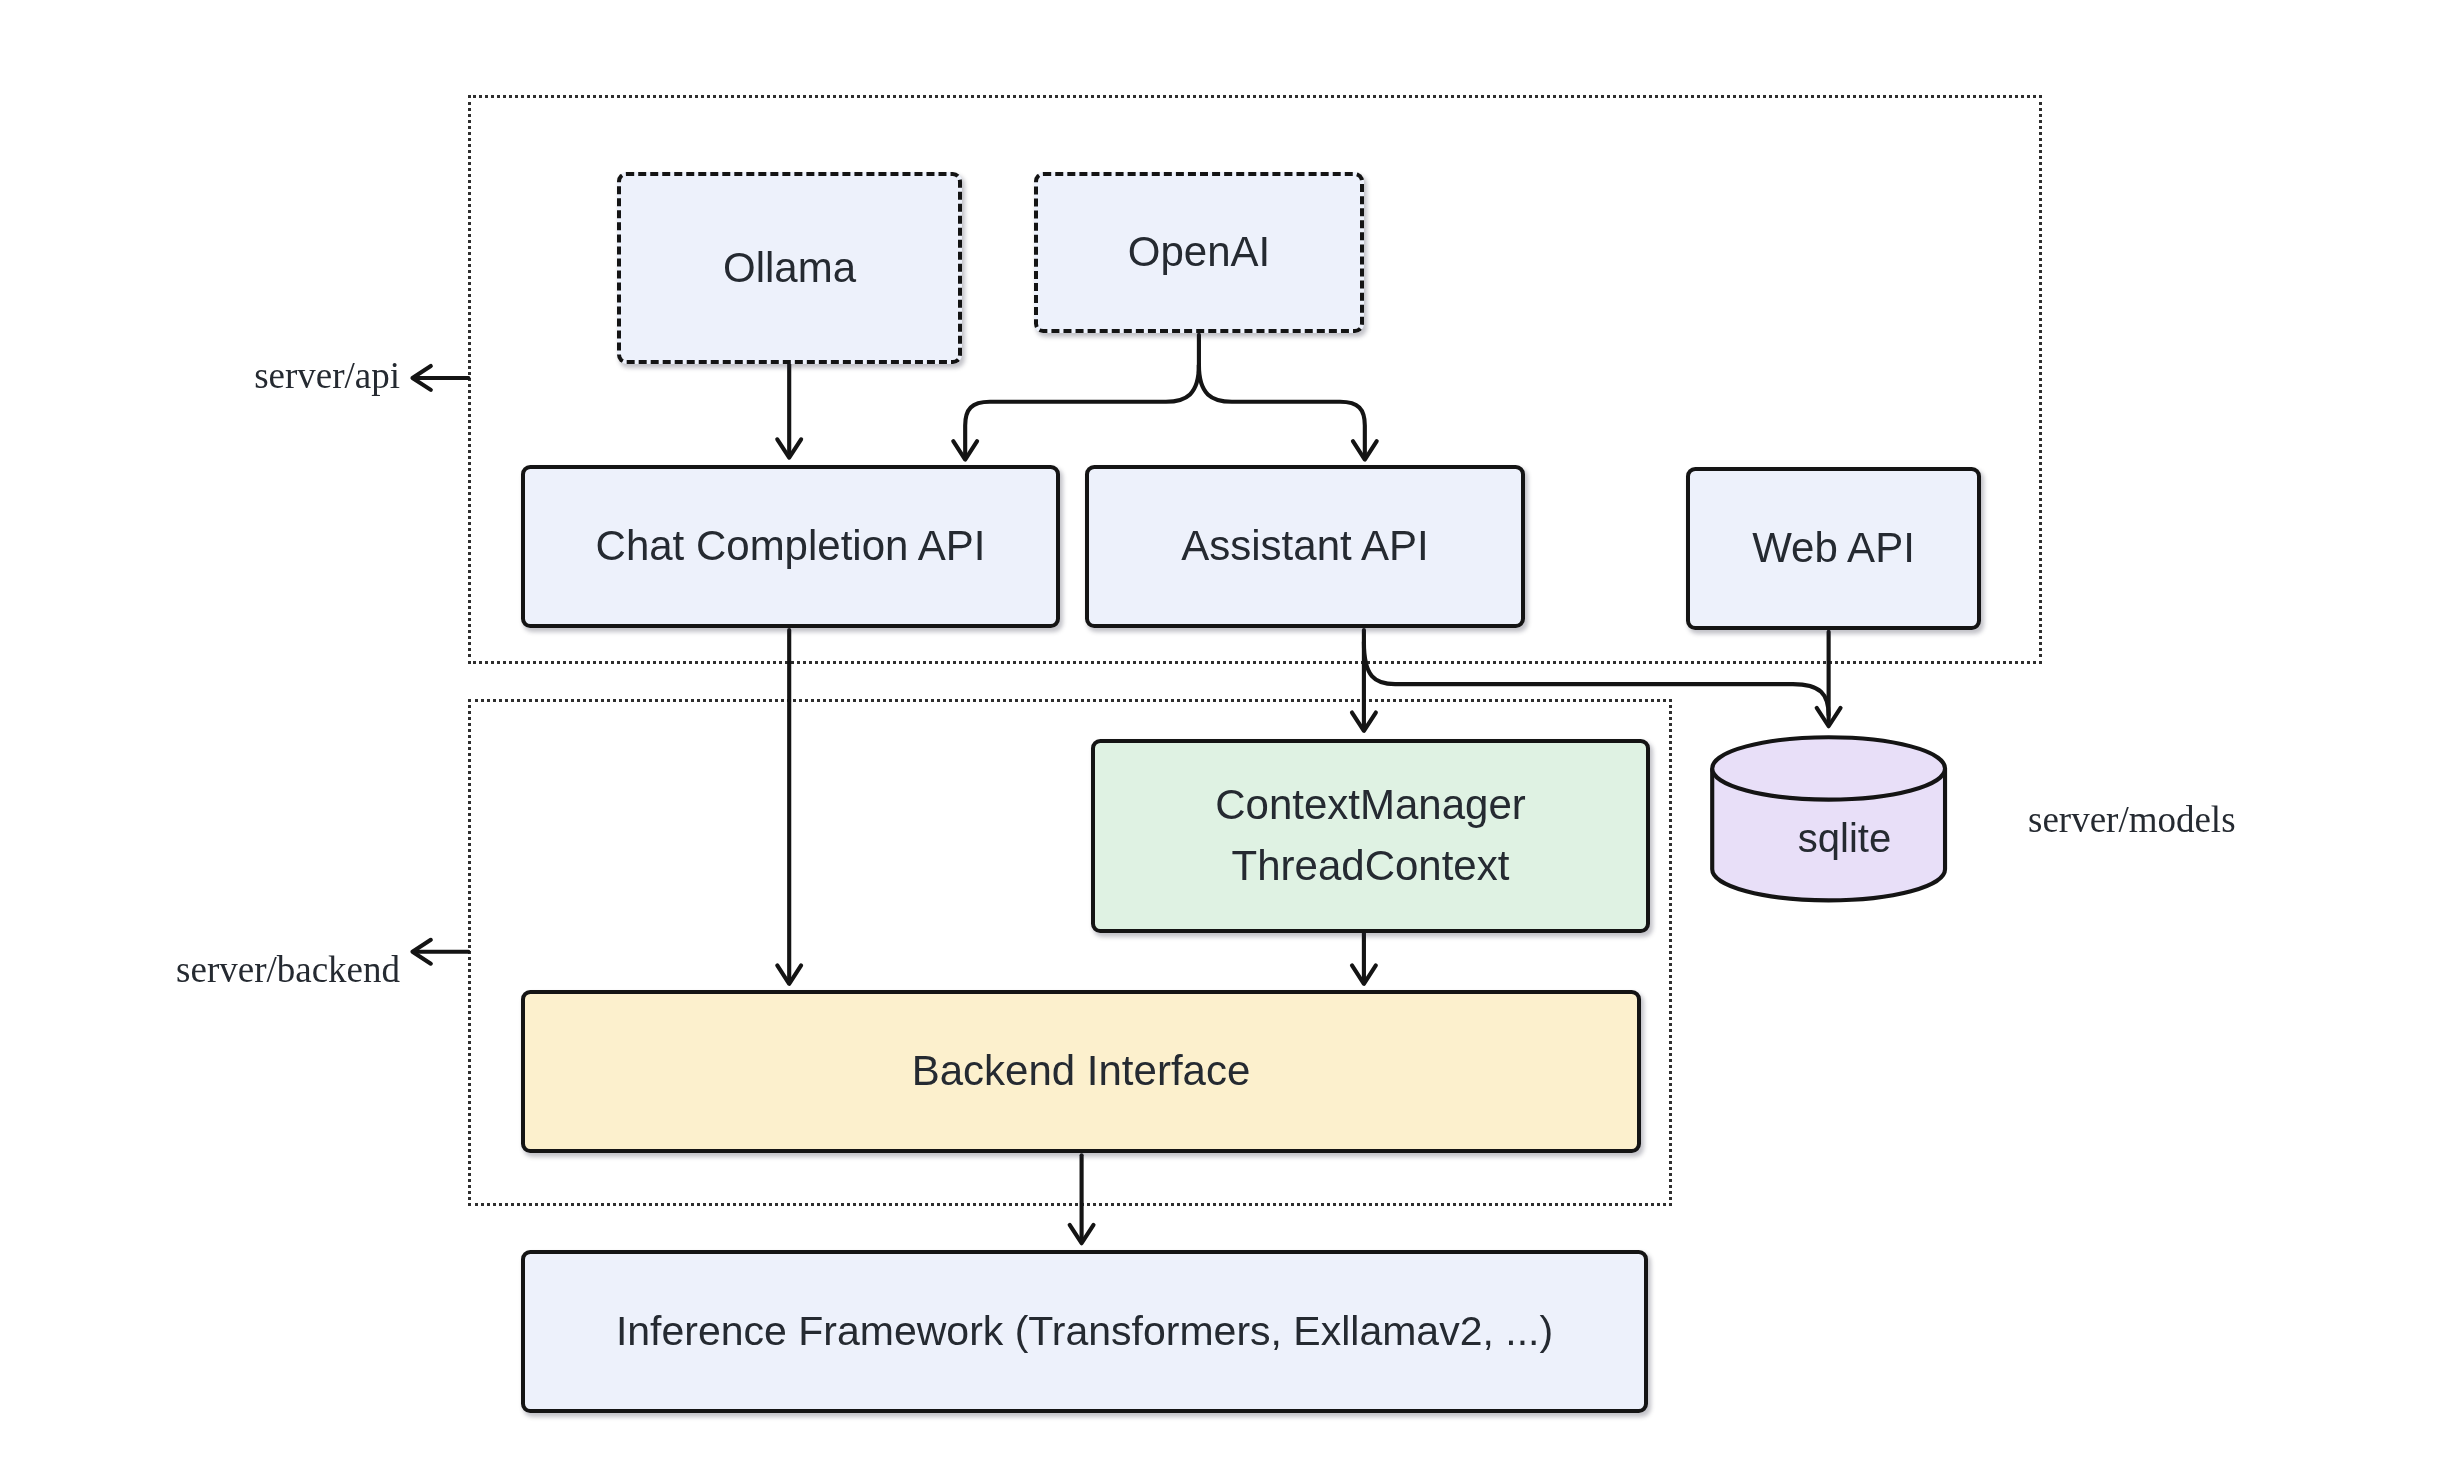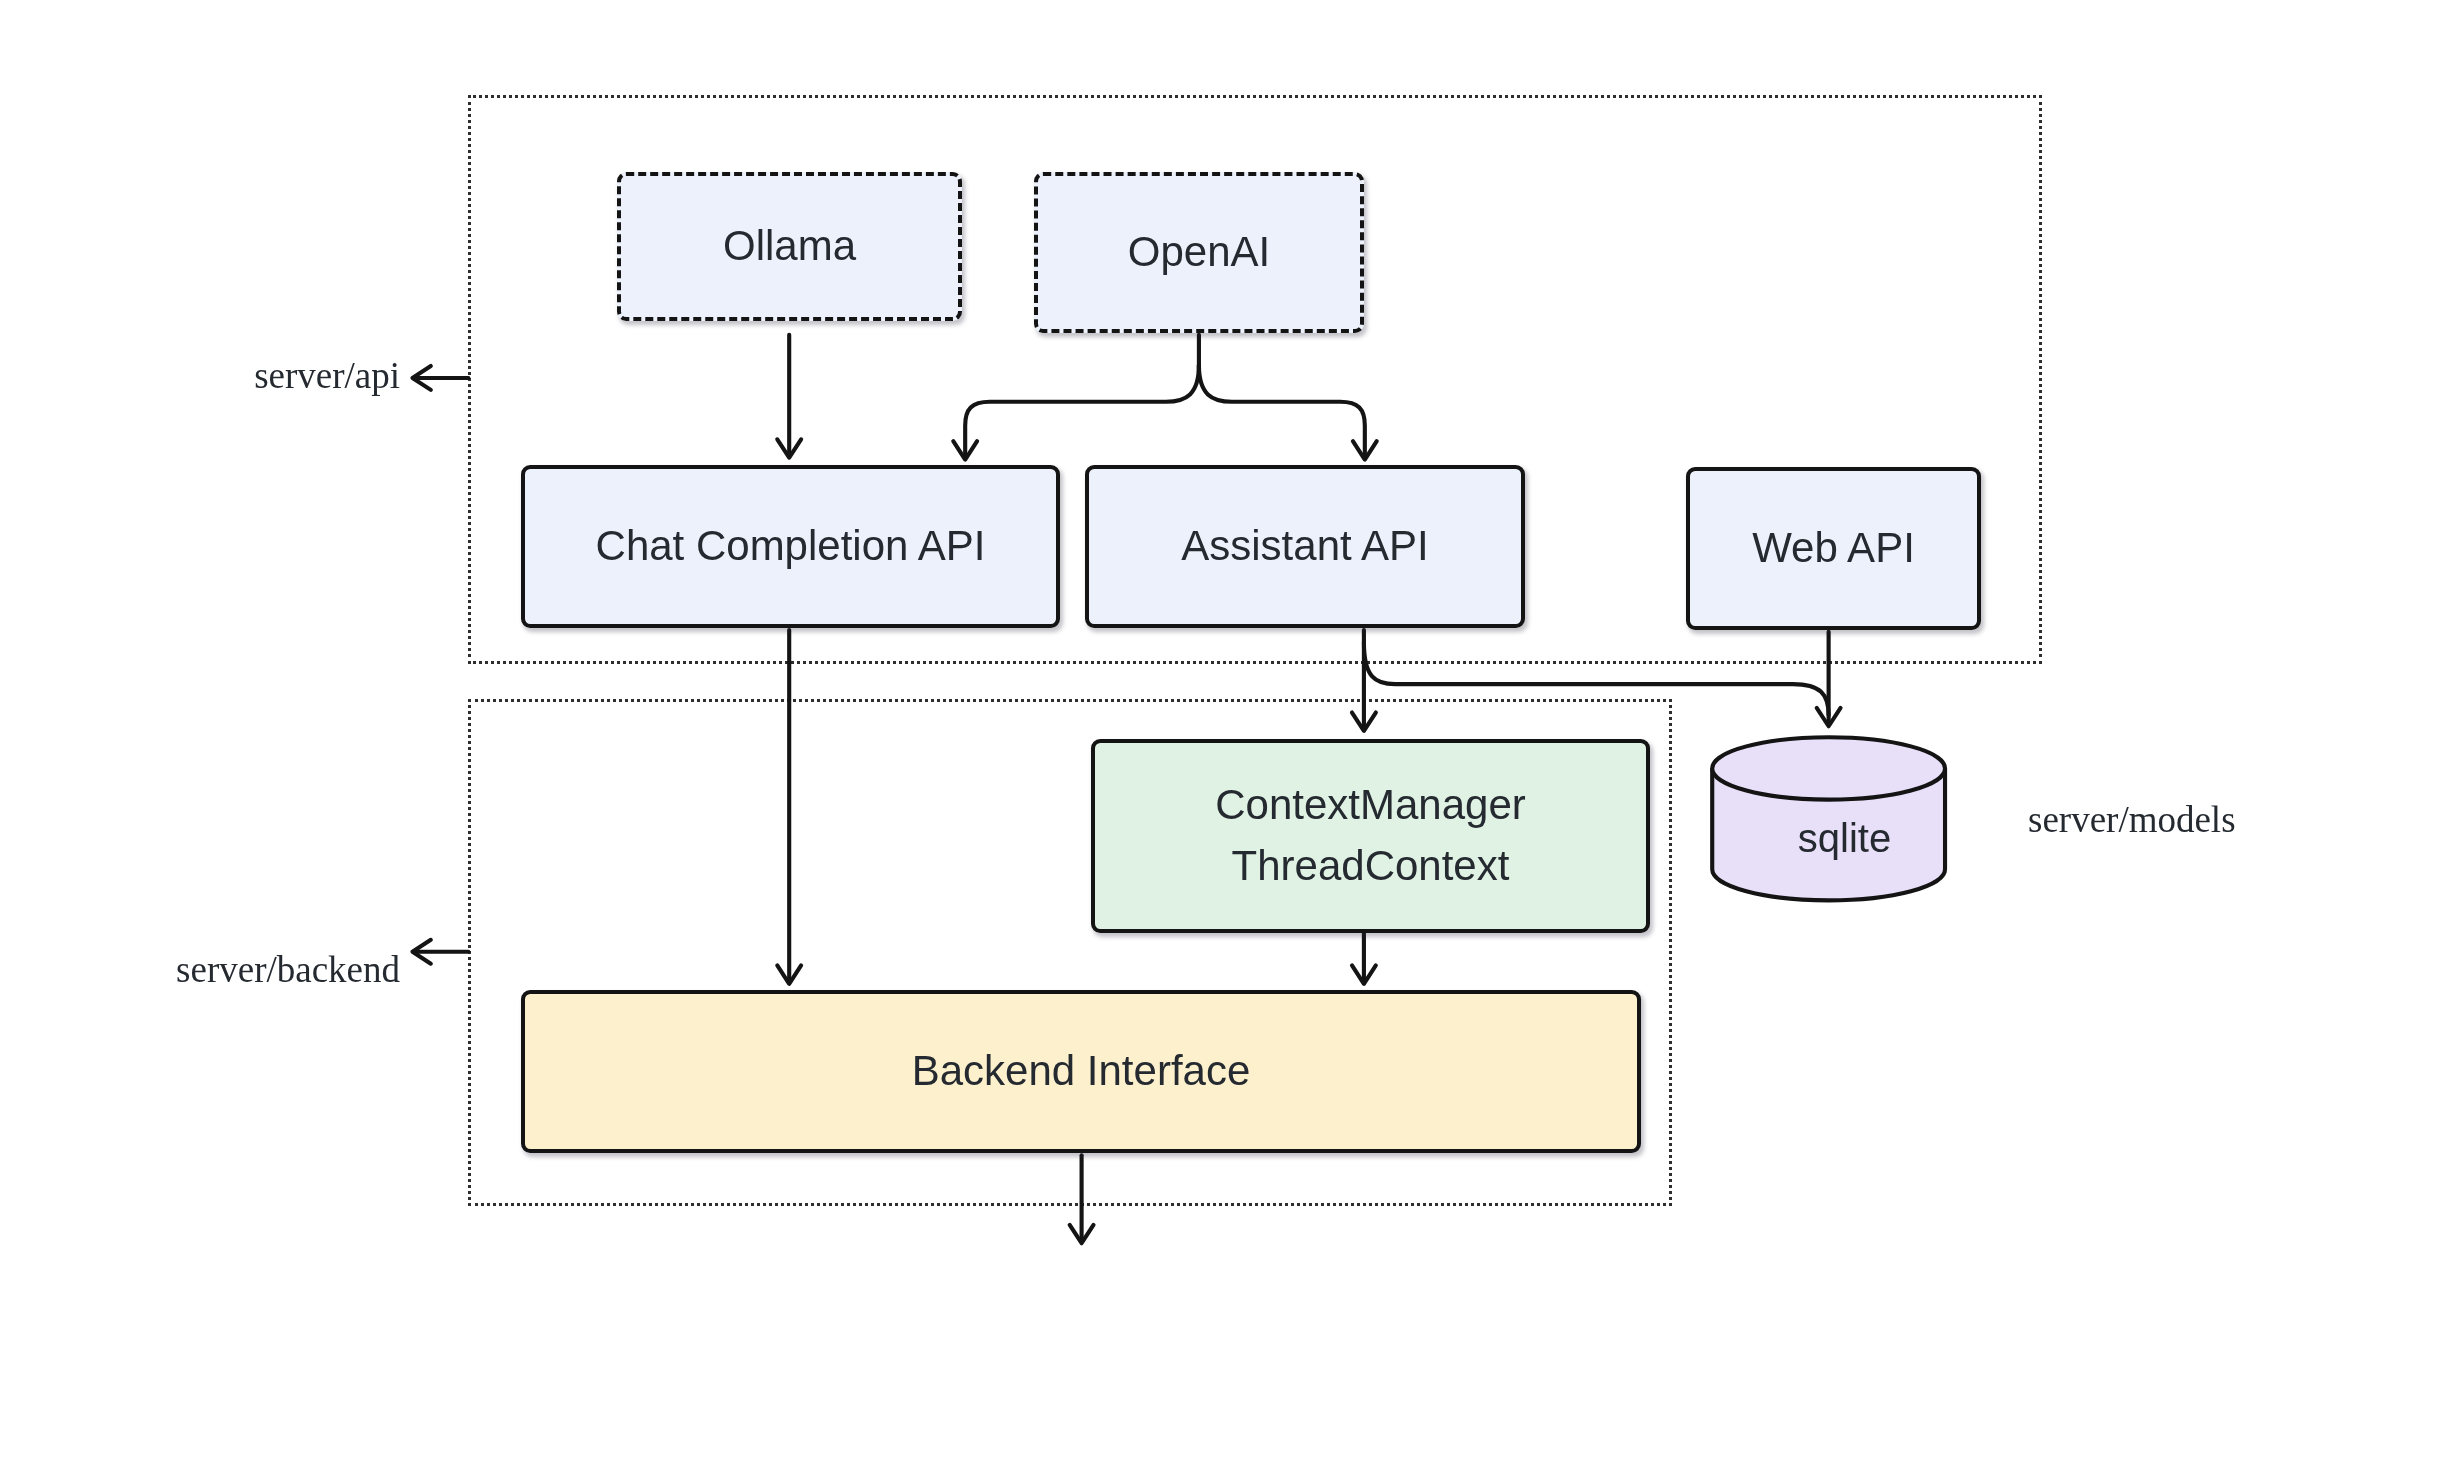--- a/index.html
+++ b/index.html
@@ -72,21 +72,21 @@
       <path d="M511,412 H452" marker-end="url(#chev)"></path>
       <path d="M511,1038 H452" marker-end="url(#chev)"></path>
     </g>
 
     <g stroke="#141414" stroke-width="4.5">
       <path d="M1868,838 V948 A127,34 0 0 0 2122,948 V838" fill="#e8dff8"></path>
       <ellipse cx="1995" cy="838" rx="127" ry="34" fill="#e8dff8"></ellipse>
     </g>
   </svg>
 
-  <div class="node dashed" style="left: 617px; top: 172px; width: 345px; height: 149px; background-color: rgb(237, 241, 251);">
+  <div class="node dashed" style="left: 617px; top: 172px; width: 345px; height: 192px; background-color: rgb(237, 241, 251);">
     <span>Ollama</span>
   </div>
 
   <div class="node dashed" style="left: 1034px; top: 172px; width: 330px; height: 161px; background-color: rgb(237, 241, 251);">
     <span>OpenAI</span>
   </div>
 
   <div class="node" style="left: 521px; top: 465px; width: 539px; height: 163px; background-color: rgb(237, 241, 251);">
     <span>Chat Completion API</span>
   </div>
@@ -101,20 +101,23 @@
 
   <div class="node" style="left: 1091px; top: 739px; width: 559px; height: 194px; background-color: rgb(223, 242, 227);">
     <span>ContextManager</span>
     <span>ThreadContext</span>
   </div>
 
   <div class="node" style="left: 521px; top: 990px; width: 1120px; height: 163px; background-color: rgb(252, 240, 205);">
     <span>Backend Interface</span>
   </div>
 
+  <div class="node small" style="left: 521px; top: 1250px; width: 1127px; height: 163px; background-color: rgb(237, 241, 251);">
+    <span>Inference Framework (Transformers, Exllamav2, ...)</span>
+  </div>
 
   <div class="cyl-label" style="left:1712px;top:816px;width:233px;margin-left:16px;">sqlite</div>
 
   <div class="side-label" style="right:2062px;top:354px;left:auto;">server/api</div>
   <div class="side-label" style="right:2062px;top:928px;left:auto;margin-top:20px;">server/backend</div>
   <div class="side-label" style="left:2028px;top:798px;">server/models</div>
 
 </div>
 
 

